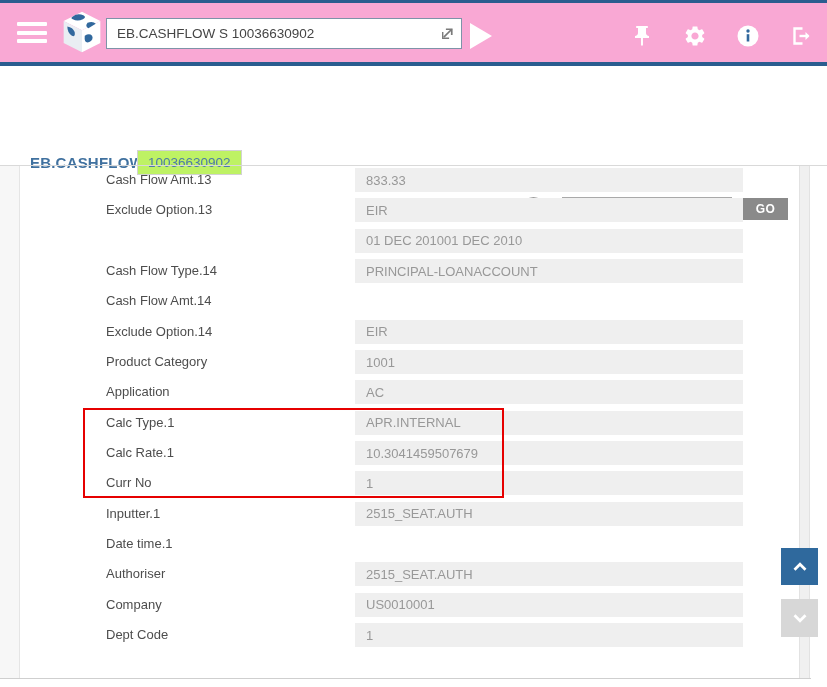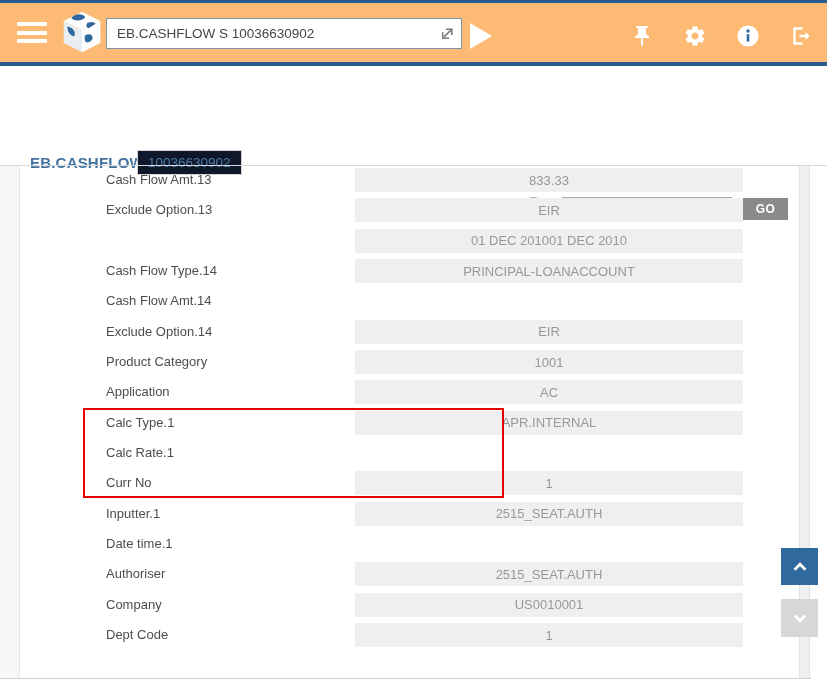--- a/index.html
+++ b/index.html
@@ -2,62 +2,62 @@
 <html><head>
 <meta charset="utf-8">
 <style>
   * { margin:0; padding:0; box-sizing:border-box; }
   html,body { width:827px; height:687px; background:#fff; overflow:hidden;
               font-family:"Liberation Sans", sans-serif; }
   body { position:relative; }
 
   
   .topbar { position:absolute; left:0; top:0; width:827px; height:66px;
-            background:#fdba74; border-top:3px solid #2a5d8f; border-bottom:4px solid #2a5d8f; }
+            background:#f9a8d4; border-top:3px solid #2a5d8f; border-bottom:4px solid #2a5d8f; }
   .hamburger { position:absolute; left:17px; top:19px; width:30px; height:23px; cursor:pointer; }
   .hamburger span { display:block; height:4px; background:#fff; border-radius:1px; margin-bottom:4.5px; }
   .logo { position:absolute; left:60px; top:6px; width:44px; height:46px; }
   .cmdwrap { position:absolute; left:106px; top:15px; width:356px; height:31px; }
   .cmdwrap input { width:100%; height:100%; border:1px solid #7e93a8; background:#fff;
                    font-family:"Liberation Sans",sans-serif; font-size:13.5px; color:#454545;
                    padding:0 32px 0 10px; outline:none; }
   .launch { position:absolute; right:6px; top:7px; width:17px; height:17px; cursor:pointer; }
   .play { position:absolute; left:470px; top:20px; width:0; height:0;
           border-left:22px solid #fff; border-top:13px solid transparent;
           border-bottom:13px solid transparent; cursor:pointer; }
   .tb-icons { position:absolute; right:14px; top:21px; display:flex; gap:29px; align-items:center; }
   .tb-icons .ic { width:24px; height:24px; cursor:pointer; }
 
   
   .pagehead { position:absolute; left:0; top:66px; width:827px; height:99px; background:#fff; }
   .apptitle { position:absolute; left:30px; top:88px; font-size:15px; font-weight:bold;
               color:#40719f; letter-spacing:.2px; }
   .recbadge { position:absolute; left:137px; top:84px; font-size:13.5px; color:#4d7ba6;
-              background:#0f172a; border:1px solid #d2d2d2; padding:4px 10px; }
+              background:#bef264; border:1px solid #d2d2d2; padding:4px 10px; }
   .upload-btn { position:absolute; left:470px; top:131px; width:22px; height:22px; cursor:pointer; }
   .help-btn { position:absolute; left:523px; top:131px; width:21px; height:21px; border-radius:50%;
               background:#9a9a9a; color:#fff; font-size:13px; font-weight:bold; text-align:center;
               line-height:21px; cursor:pointer; }
   .selectbox { position:absolute; left:562px; top:131px; width:170px; height:24px;
                border:1px solid #a9a9a9; background:#fff; font-size:13px; color:#6e6e6e;
                line-height:22px; padding-left:8px; cursor:pointer; }
   .selectbox .caret { position:absolute; right:8px; top:0; font-size:9px; color:#4c4c4c; line-height:22px; }
   .go-btn { position:absolute; left:743px; top:132px; width:45px; height:22px; background:#8a8a8a;
             border:none; color:#fff; font-family:"Liberation Sans",sans-serif; font-size:12px;
             font-weight:bold; letter-spacing:.5px; cursor:pointer; }
   .divider { position:absolute; left:0; top:165px; width:827px; height:1px; background:#d9d9d9; }
 
   
   .leftstrip { position:absolute; left:0; top:166px; width:20px; height:512px;
                background:#f7f7f7; border-right:1px solid #e5e5e5; }
   .rows { position:absolute; left:0; top:168px; width:827px; }
   .row { position:relative; height:24px; margin-bottom:6.35px;padding-left:13px; }
   .flabel { position:absolute; left:106px; top:0; line-height:24px; font-size:13px; color:#4d4d4d; }
   .fvalue { position:absolute; left:355px; top:0; width:388px; height:24px; background:#efefef;
-            display:flex; justify-content:center; align-items:center; padding:0 11px;
+            display:flex; justify-content:flex-start; align-items:center; padding:0 11px;
             font-size:13px; color:#989898; white-space:nowrap; }
   .highlight-box { position:absolute; left:83px; top:408px; width:421px; height:90px;
                    border:2px solid #e60000; pointer-events:none; }
   .vtrack { position:absolute; left:799px; top:166px; width:11px; height:512px;
             background:#f0f0f0; border-left:1px solid #e2e2e2; border-right:1px solid #e2e2e2; }
   .scroll-up { position:absolute; left:781px; top:548px; width:37px; height:37px; background:#2f699d;
                display:flex; align-items:center; justify-content:center; cursor:pointer; }
   .scroll-down { position:absolute; left:781px; top:599px; width:37px; height:38px; background:#d7d7d7;
                  display:flex; align-items:center; justify-content:center; cursor:pointer; }
   .bottomline { position:absolute; left:0; top:678px; width:811px; height:1px; background:#cfcfcf; }
@@ -215,20 +215,24 @@
     <div class="row">
       <div class="flabel">Calc Type.1</div>
       <div class="fvalue">
         <span>APR.INTERNAL</span>
         <span></span>
       </div>
     </div>
 
     <div class="row">
       <div class="flabel">Calc Rate.1</div>
+      <div class="fvalue">
+        <span>10.3041459507679</span>
+        <span></span>
+      </div>
     </div>
 
 
     <div class="row">
       <div class="flabel">Curr No</div>
       <div class="fvalue">
         <span>1</span>
         <span></span>
       </div>
     </div>

